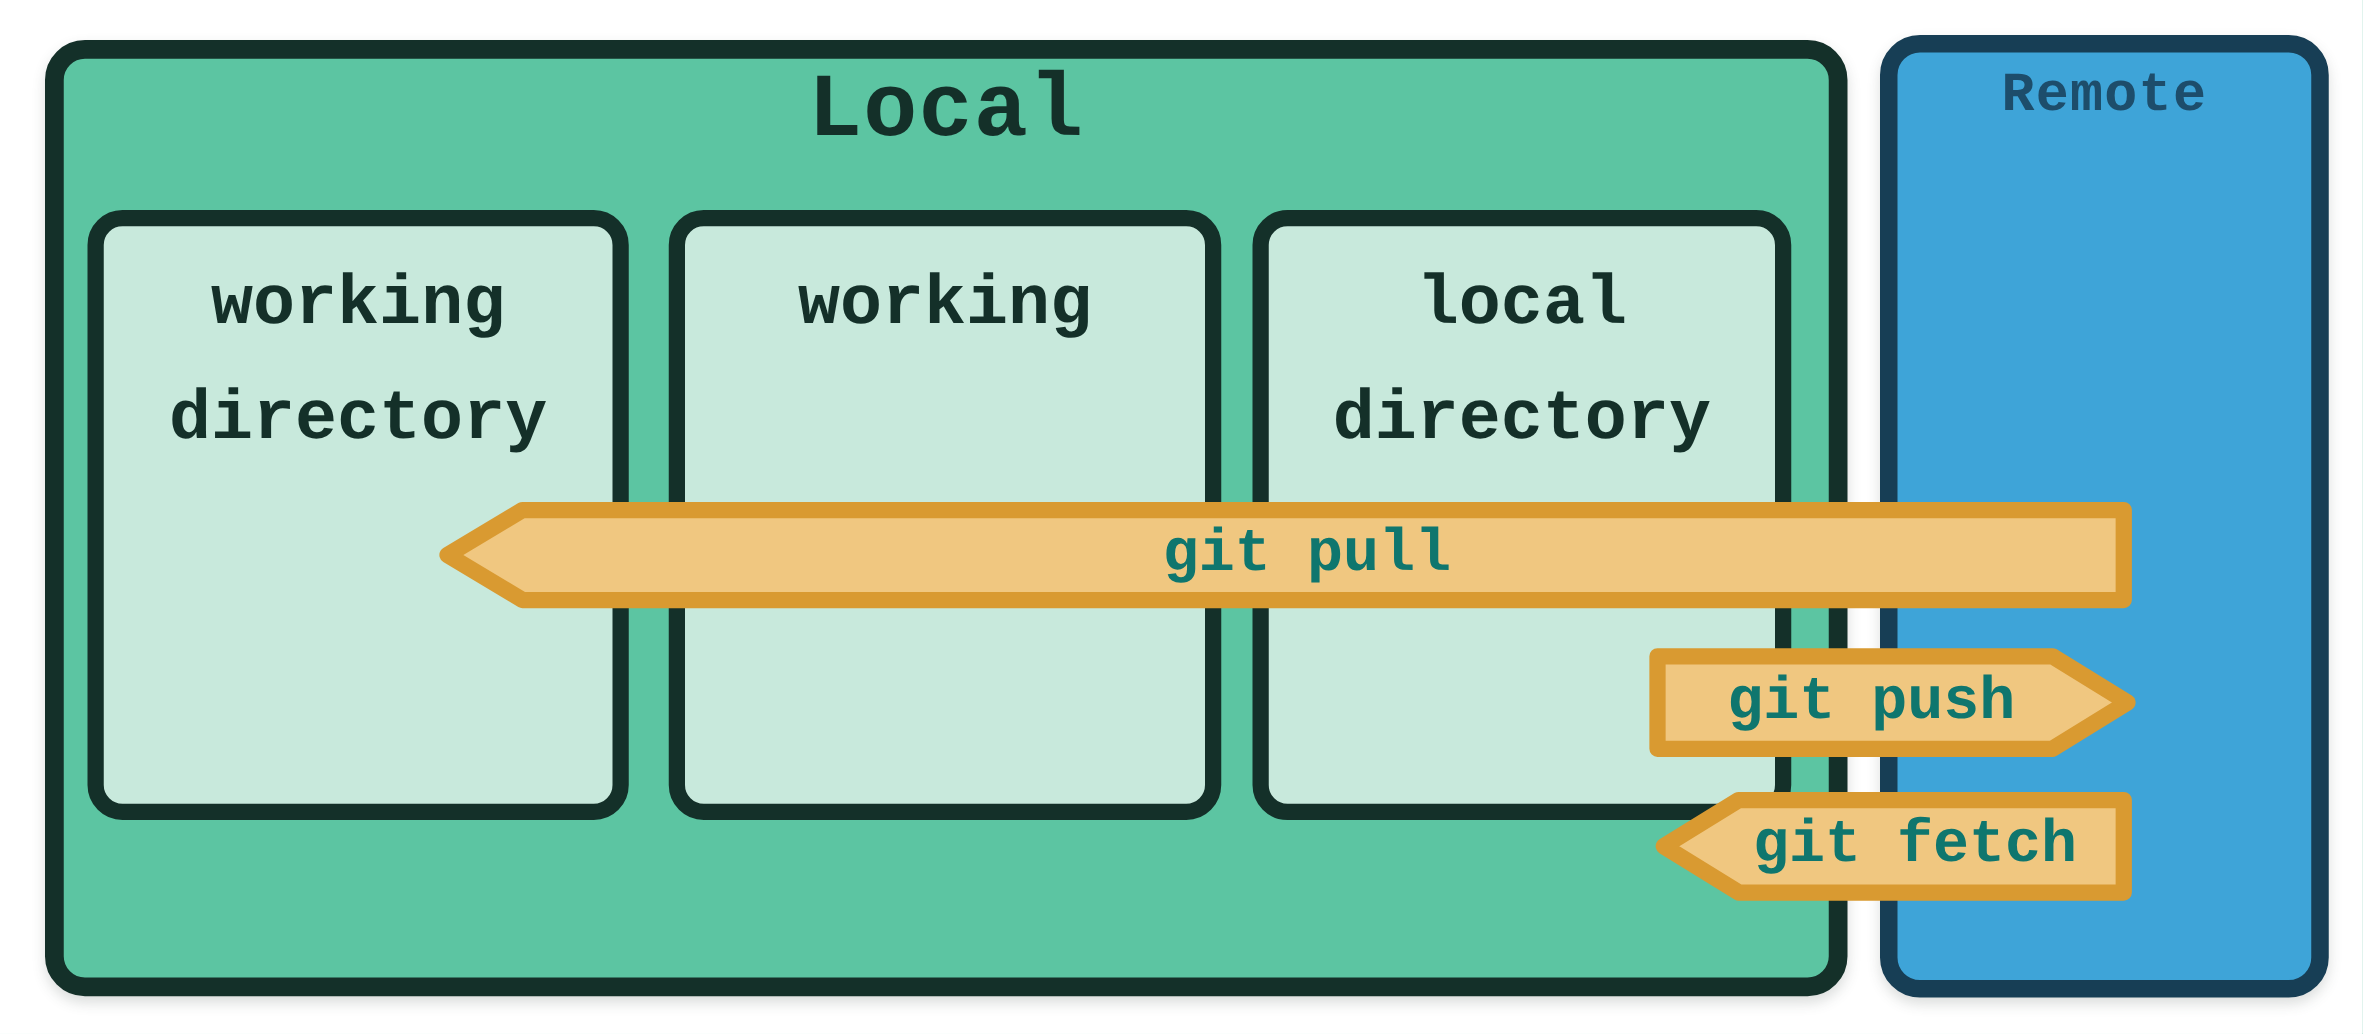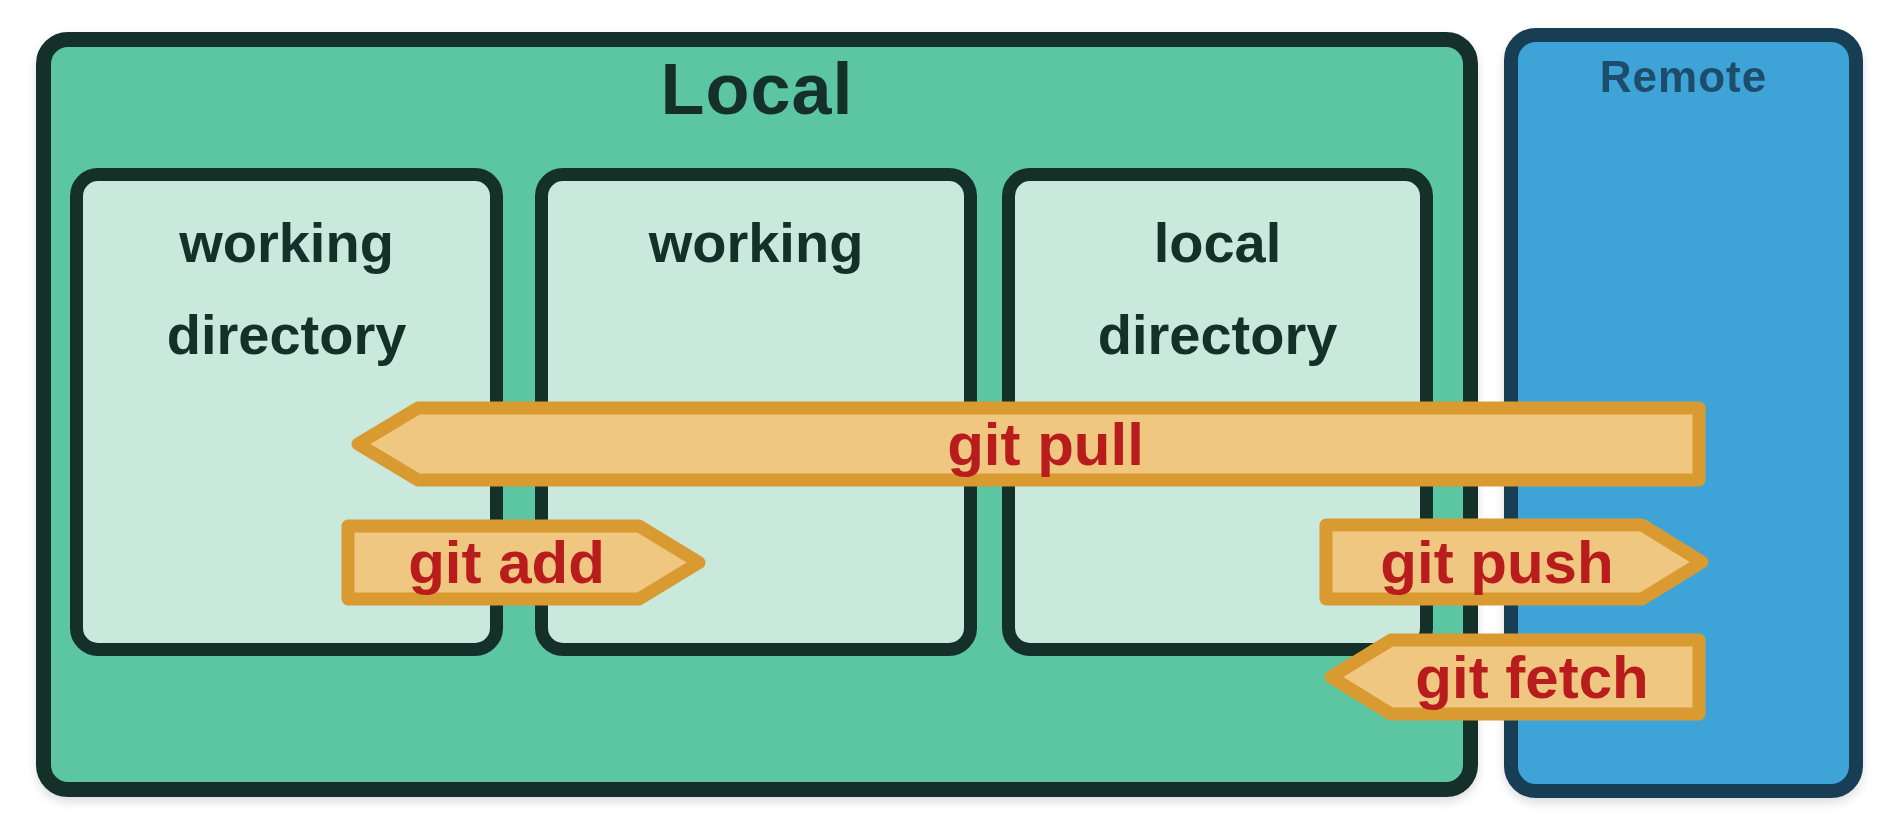--- a/index.html
+++ b/index.html
@@ -1,20 +1,20 @@
 <!DOCTYPE html>
 <html><head>
 <meta charset="utf-8">
 <style>
   html,body{margin:0;padding:0;background:#ffffff;}
   .canvas{
     position:relative;
     width:1890px;height:827px;
     background:#ffffff;
-    font-family:Liberation Sans, sans-serif;
+    font-family:Liberation Mono, monospace;
     overflow:hidden;
   }
   .big-box{
     position:absolute;
     box-sizing:border-box;
     border-radius:32px;
     box-shadow:0 5px 10px rgba(60,70,65,0.18);
   }
   .local-box{
     left:36px;top:32px;width:1442px;height:765px;
@@ -76,23 +76,23 @@
     stroke:#d99a31;
     stroke-width:13;
     stroke-linejoin:round;
   }
   .arrow-label{
     position:absolute;
     left:0;top:0;right:0;bottom:0;
     display:flex;
     align-items:center;
     justify-content:center;
-    font-size:60px;
+    font-size:48px;
     font-weight:bold;
-    color:#b91c1c;
+    color:#0f766e;
     white-space:nowrap;
     user-select:none;
   }
   .arrow.dir-left  .arrow-label{padding-left:34px;}
   .arrow.dir-right .arrow-label{padding-right:34px;}
   .a-pull  {left:350px; top:400px; width:1357px; height:88px;}
   .a-add   {left:340px; top:518px; width:367px;  height:89px;}
   .a-commit{left:795px; top:518px; width:388px;  height:89px;}
   .a-push  {left:1318px;top:517px; width:392px;  height:90px;}
   .a-fetch {left:1323px;top:632px; width:384px;  height:90px;}
@@ -128,26 +128,20 @@
     </div>
   </div>
 
   <div class="arrow dir-left a-pull">
     <svg width="1357" height="88" viewBox="0 0 1357 88">
       <polygon points="68,8 1349,8 1349,80 68,80 8,44"></polygon>
     </svg>
     <div class="arrow-label">git pull</div>
   </div>
 
-  <div class="arrow dir-right a-add">
-    <svg width="367" height="89" viewBox="0 0 367 89">
-      <polygon points="8,8 299,8 359,44.5 299,81 8,81"></polygon>
-    </svg>
-    <div class="arrow-label">git add</div>
-  </div>
 
 
   <div class="arrow dir-left a-fetch">
     <svg width="384" height="90" viewBox="0 0 384 90">
       <polygon points="68,8 376,8 376,82 68,82 8,45"></polygon>
     </svg>
     <div class="arrow-label">git fetch</div>
   </div>
 
   <div class="arrow dir-right a-push">

